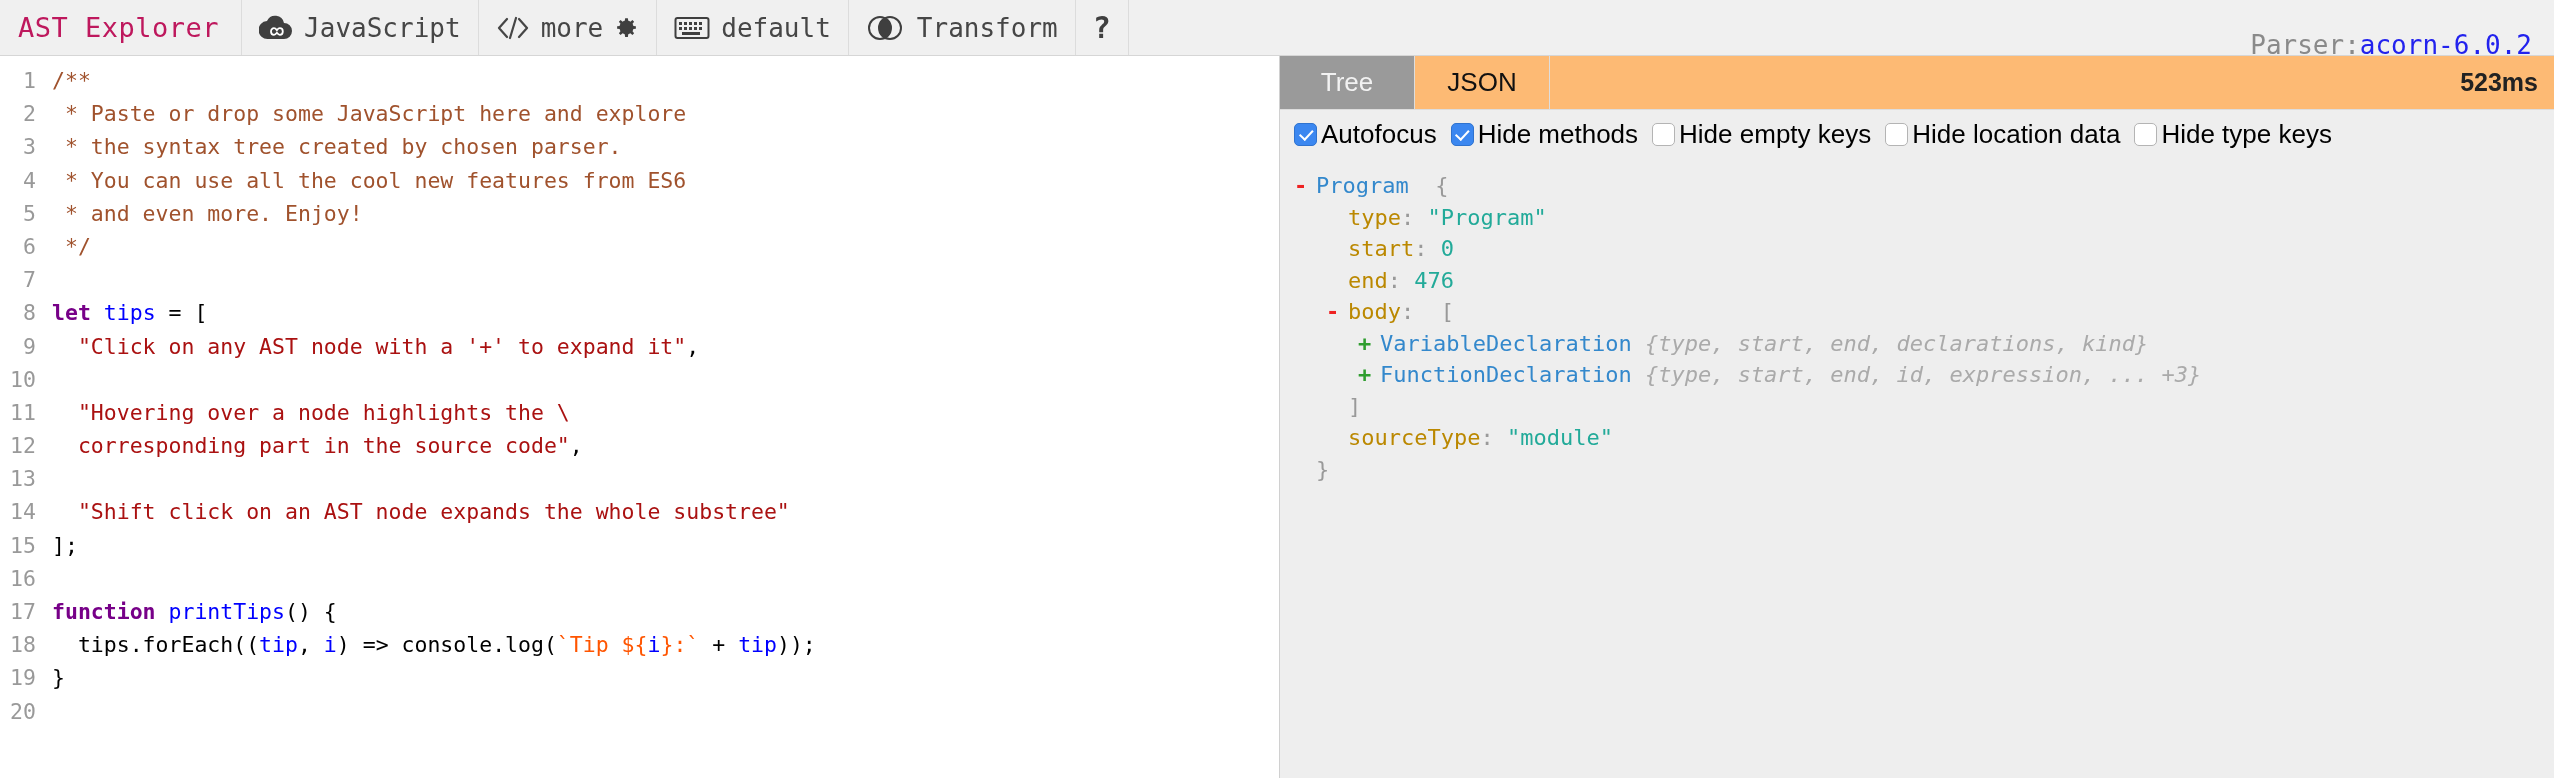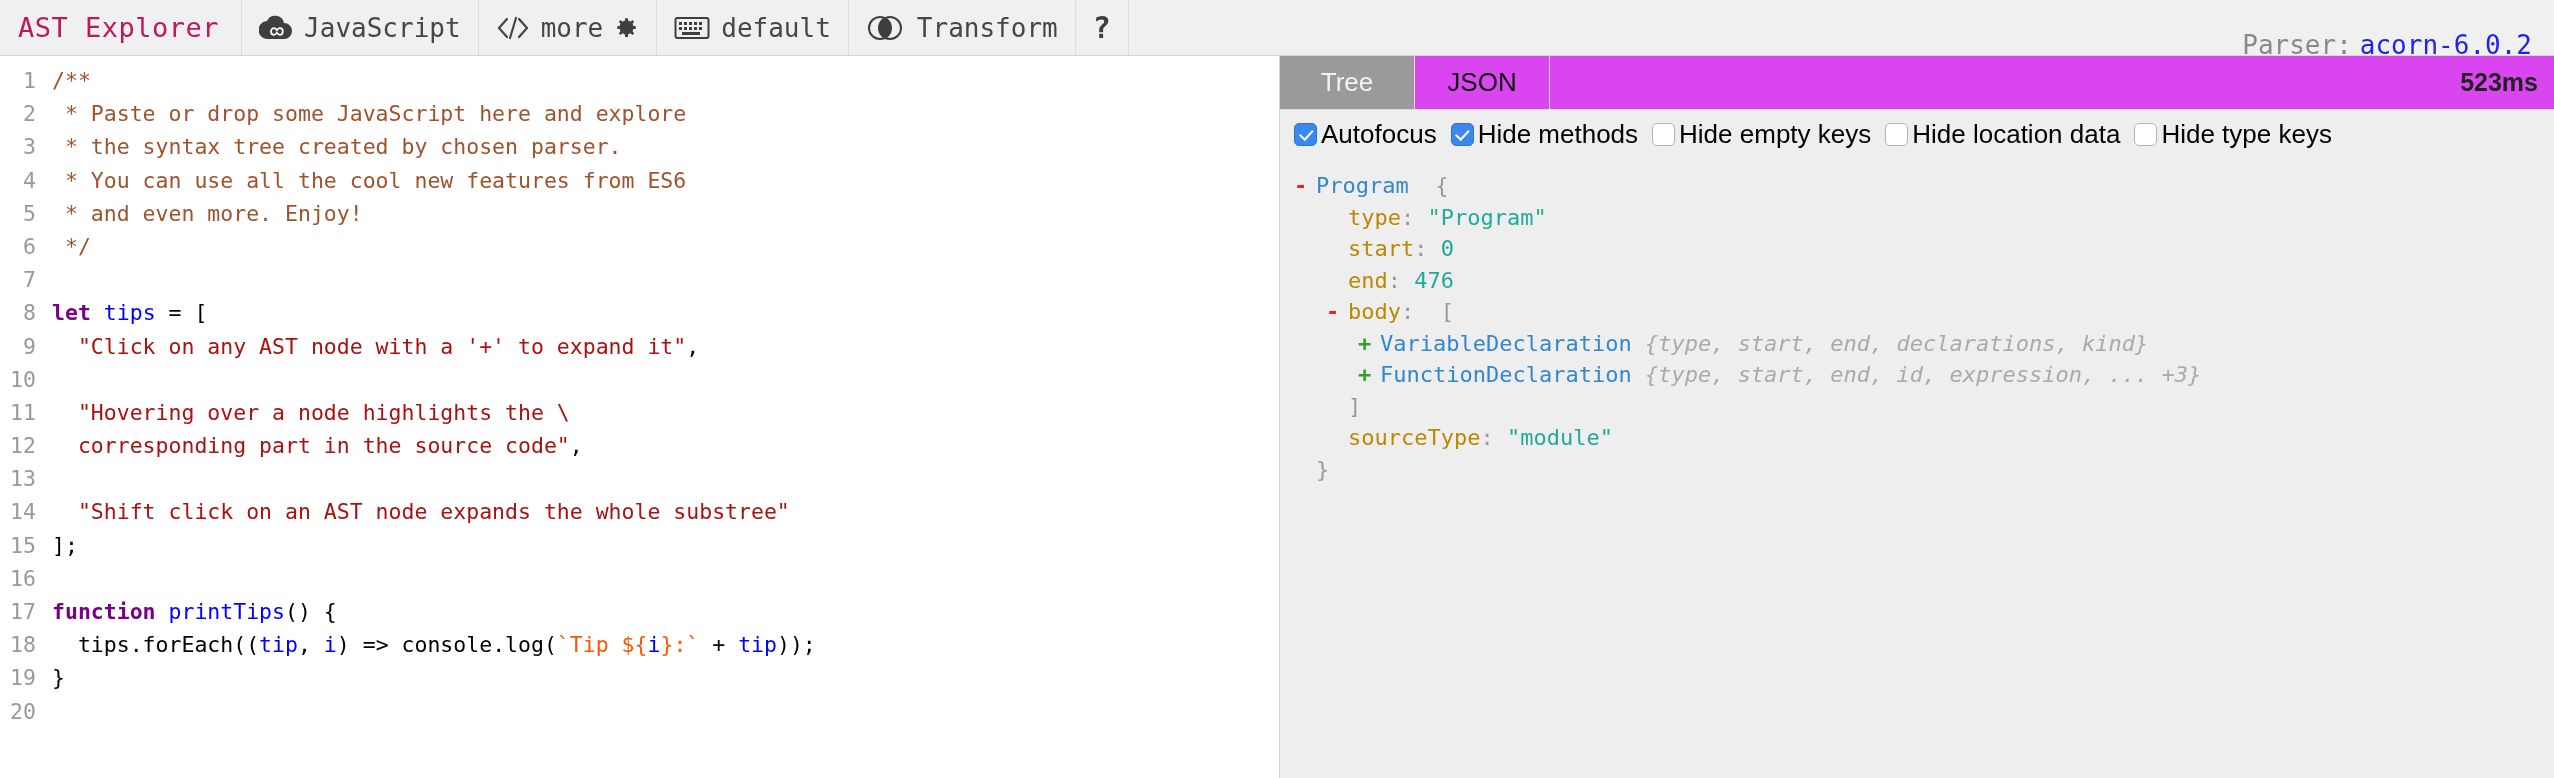--- a/index.html
+++ b/index.html
@@ -39,21 +39,21 @@
     font-size: 27px;
     color: #be185d;
   }
   .tb-item.nob { border-right: none; }
   .tb-spacer { flex: 1; border-right: none; }
   .tb-right {
     display: flex;
     align-items: center;
     padding: 0 22px 0 0;
     font-size: 26px;
-    gap: 8px;
+    gap: 0;
     border-right: none;
     margin-top: 35px;
   }
   .tb-right .lbl { color: #8a8a8a; }
   .tb-right a {
     color: #2222ee;
     text-decoration: underline;
   }
   .icon { display: inline-flex; align-items: center; justify-content: center; }
   .icon svg { display: block; }
@@ -100,21 +100,21 @@
   
   #ast-pane {
     flex: 1;
     display: flex;
     flex-direction: column;
     background: #eeeeee;
     min-width: 0;
   }
   #tabbar {
     height: 54px;
-    background: #d946ef;
+    background: #fdba74;
     display: flex;
     align-items: stretch;
     border-bottom: 1px solid #dddddd;
     font-size: 26px;
   }
   .tab {
     width: 135px;
     display: flex;
     align-items: center;
     justify-content: center;

